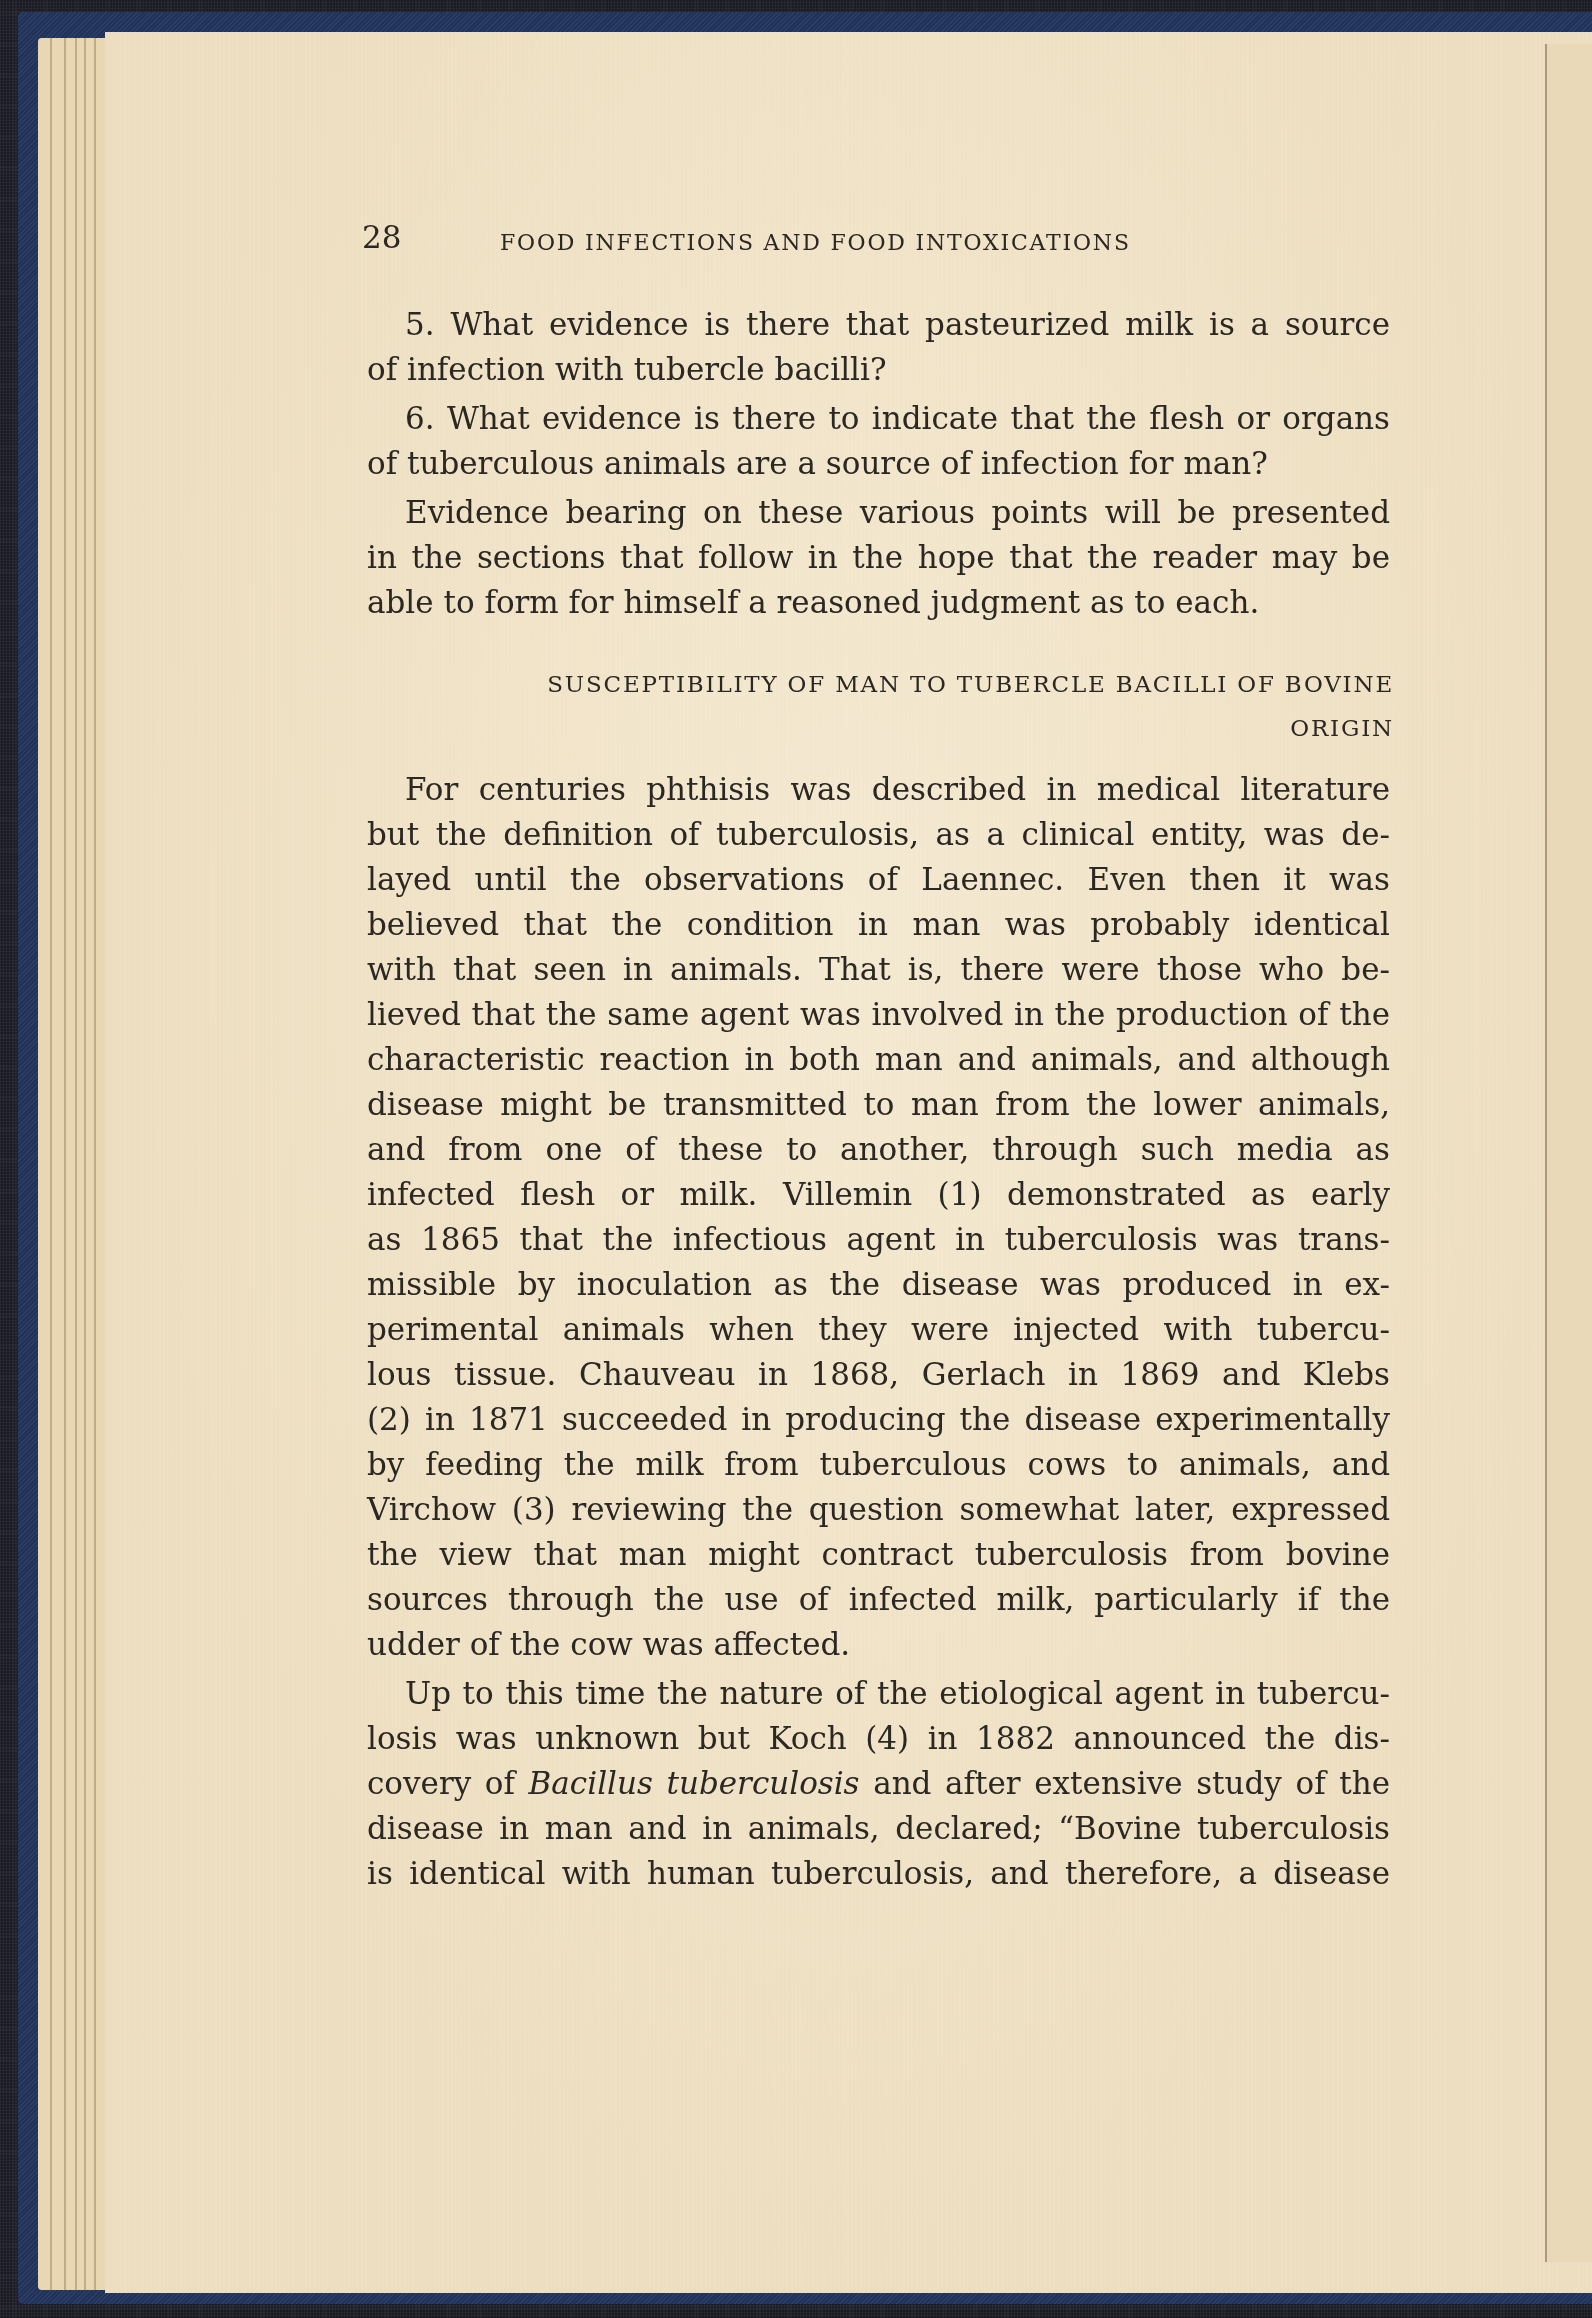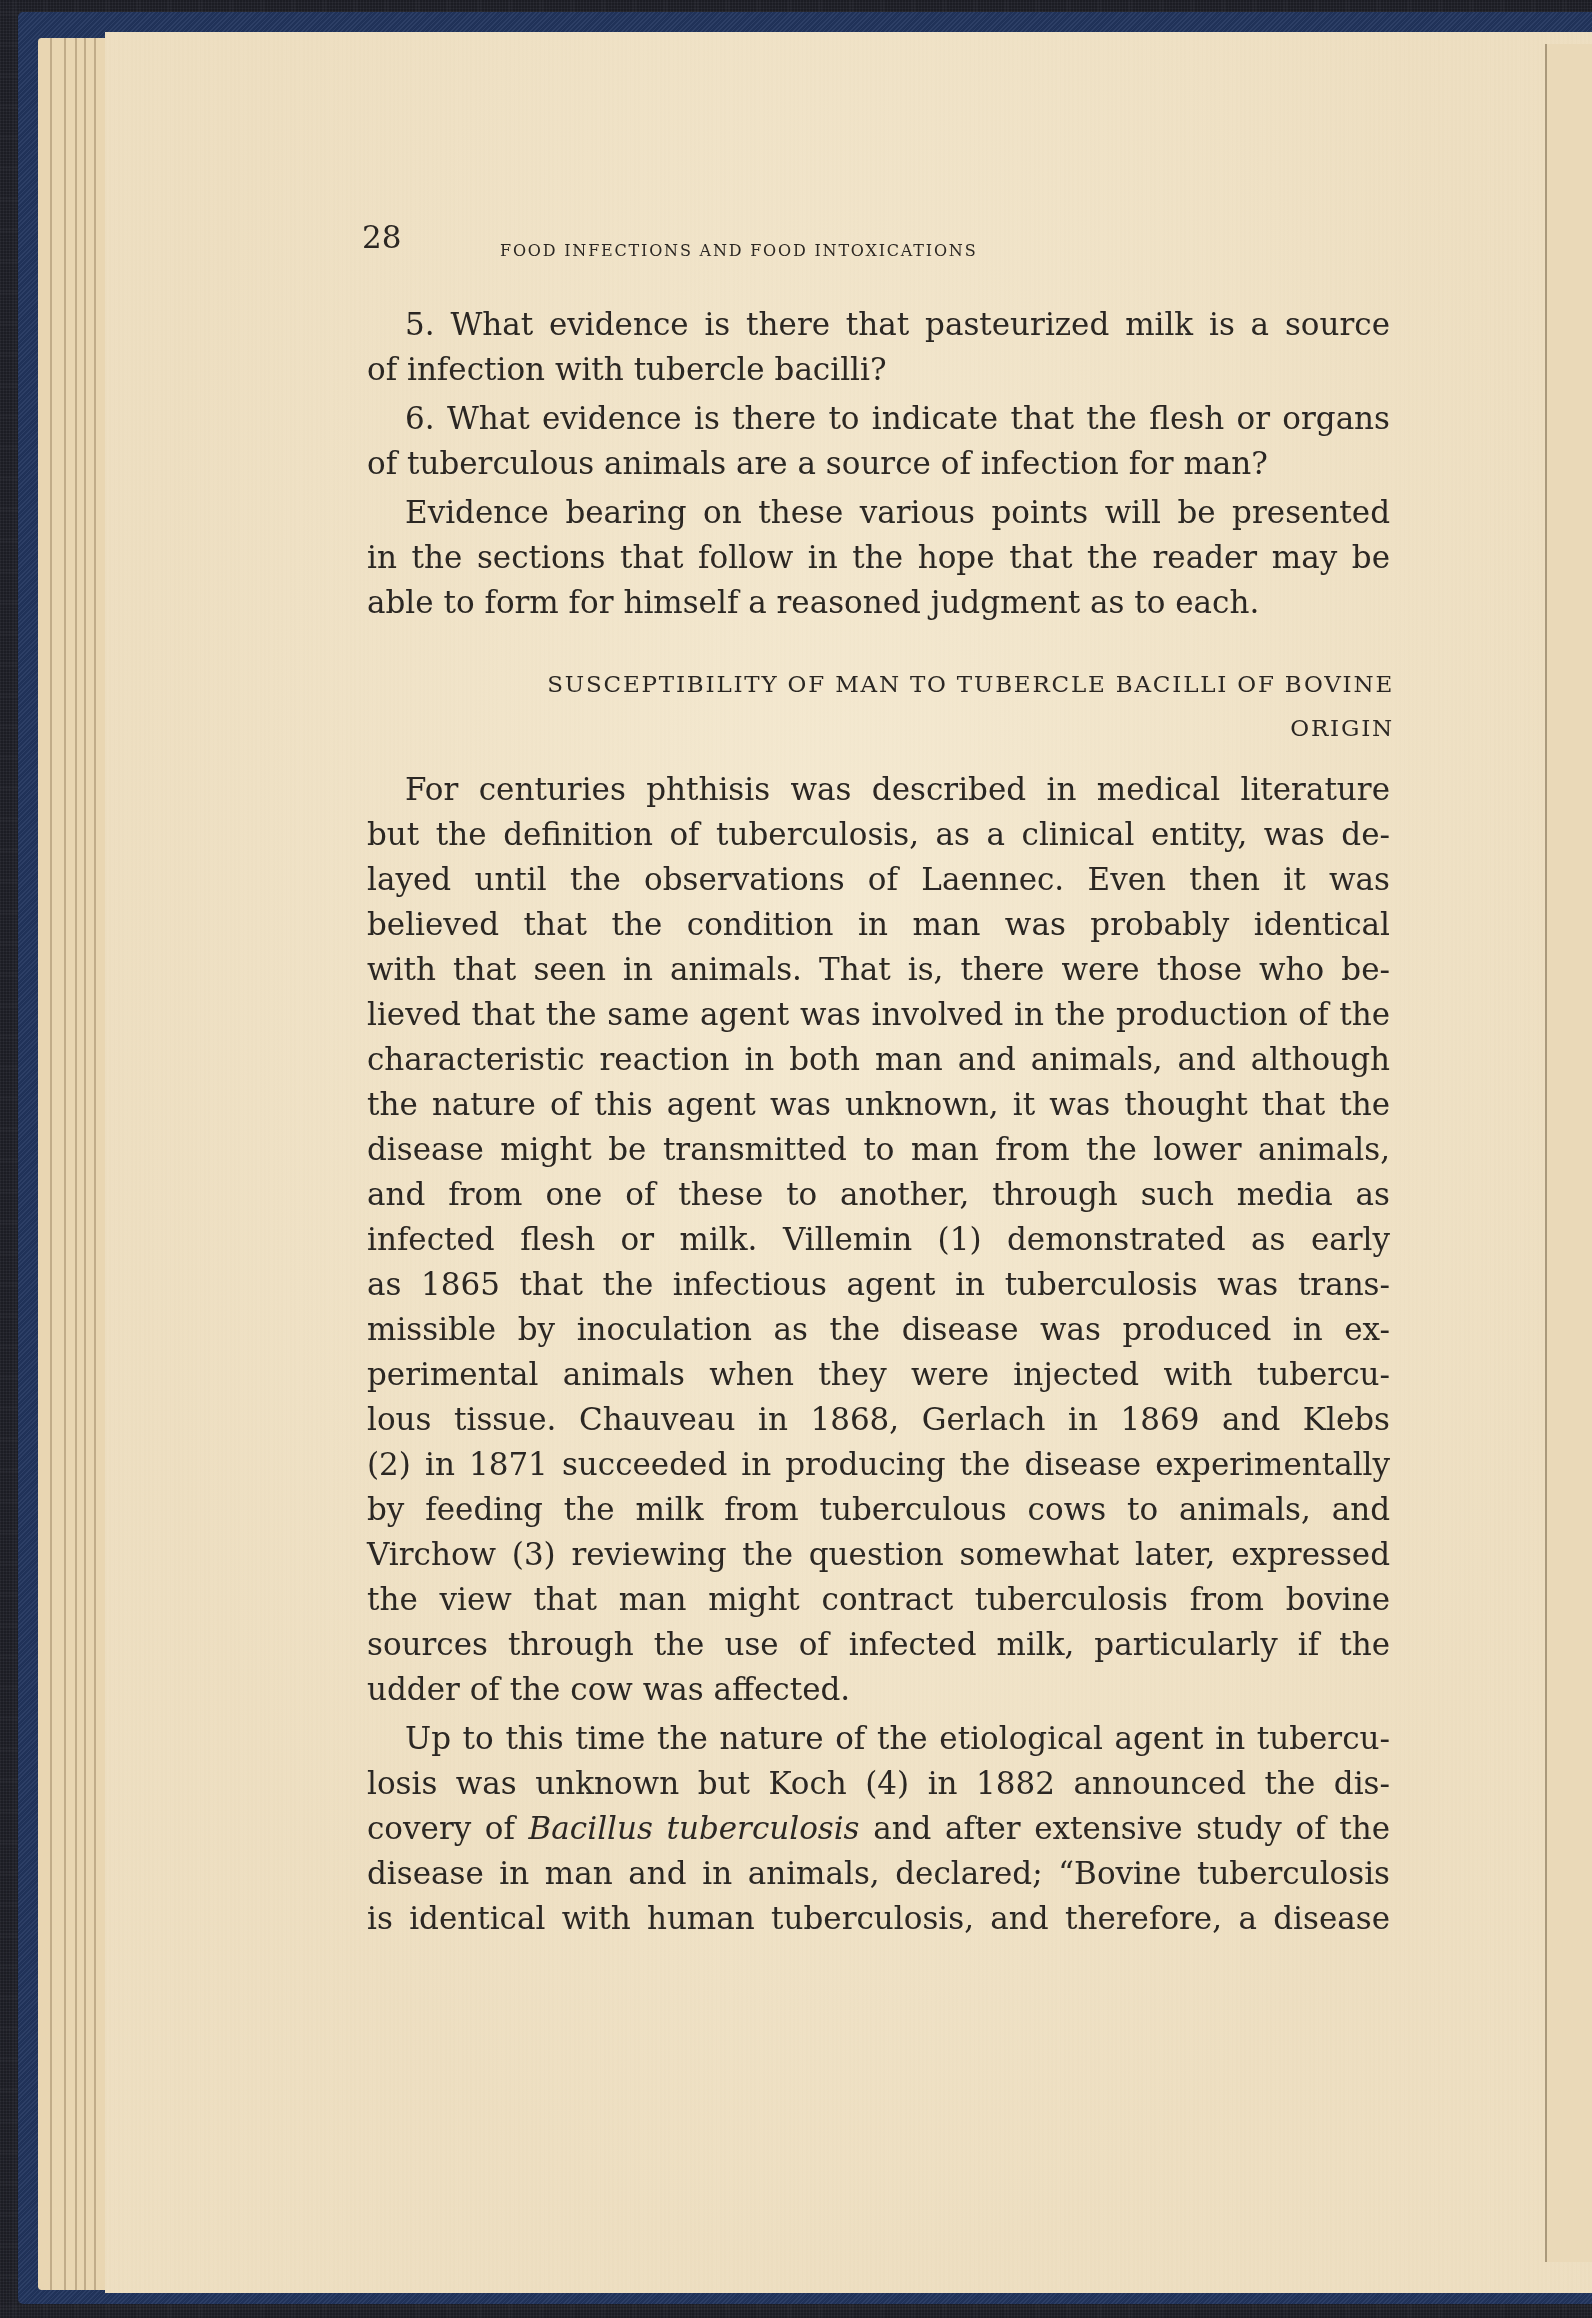--- a/index.html
+++ b/index.html
@@ -79,22 +79,22 @@
       color: #2b2723;
     }
     .page-number {
       position: absolute;
       left: 0; top: 0;
       font-size: 31px;
       line-height: 43px;
     }
     .running-title {
       position: absolute;
-      left: 138px; top: 13px;
-      font-size: 16px;
+      left: 138px; top: 5px;
+      font-size: 22px;
       letter-spacing: 1.8px;
       line-height: 43px;
     }
     
     .text-block {
       position: absolute;
       left: 363px; top: 298px;
       width: 1031px;
       color: #2b2723;
       font-size: 31px;
@@ -176,21 +176,20 @@
   </div>
 
   <div class="para">
     <span class="line indent">For centuries phthisis was described in medical literature</span>
     <span class="line">but the definition of tuberculosis, as a clinical entity, was de-</span>
     <span class="line">layed until the observations of Laennec.  Even then it was</span>
     <span class="line">believed that the condition in man was probably identical</span>
     <span class="line">with that seen in animals.  That is, there were those who be-</span>
     <span class="line">lieved that the same agent was involved in the production of the</span>
     <span class="line">characteristic reaction in both man and animals, and although</span>
-    <span class="line">the nature of this agent was unknown, it was thought that the</span>
     <span class="line">disease might be transmitted to man from the lower animals,</span>
     <span class="line">and from one of these to another, through such media as</span>
     <span class="line">infected flesh or milk.  Villemin (1) demonstrated as early</span>
     <span class="line">as 1865 that the infectious agent in tuberculosis was trans-</span>
     <span class="line">missible by inoculation as the disease was produced in ex-</span>
     <span class="line">perimental animals when they were injected with tubercu-</span>
     <span class="line">lous tissue.  Chauveau in 1868, Gerlach in 1869 and Klebs</span>
     <span class="line">(2) in 1871 succeeded in producing the disease experimentally</span>
     <span class="line">by feeding the milk from tuberculous cows to animals, and</span>
     <span class="line">Virchow (3) reviewing the question somewhat later, expressed</span>

